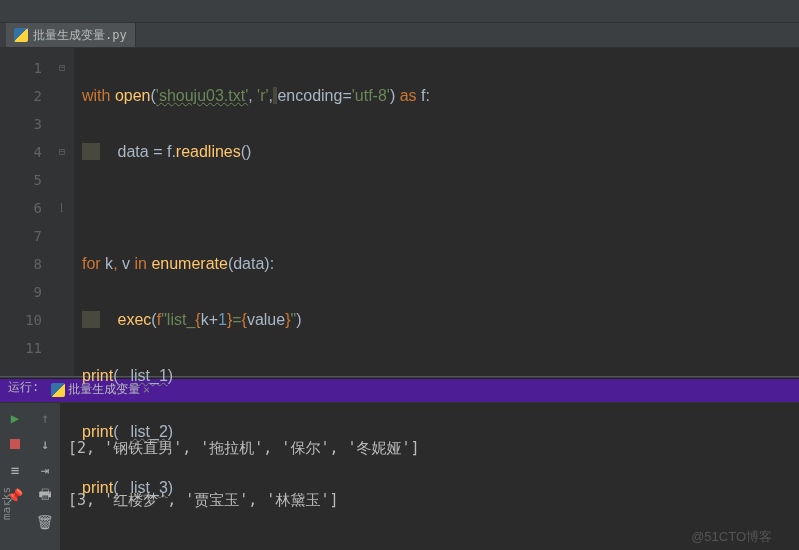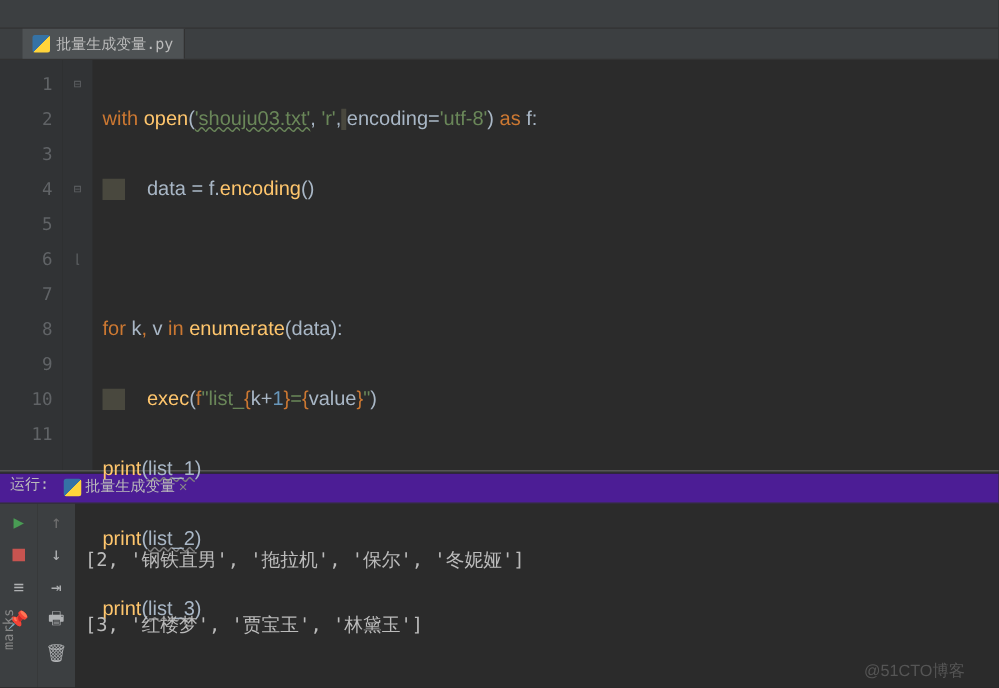--- a/index.html
+++ b/index.html
@@ -4,37 +4,37 @@
 <style>
 * { margin: 0; padding: 0; box-sizing: border-box; }
 body {
   width: 799px; height: 550px;
   background: #2b2b2b;
   font-family: 'Microsoft YaHei', 'Consolas', monospace;
   font-size: 14px; color: #a9b7c6;
   overflow: hidden; position: relative;
 }
 .top-bar { height: 23px; background: #3c3f41; border-bottom: 1px solid #323232; display: flex; align-items: center; }
-.tab-bar { height: 25px; background: #3c3f41; border-bottom: 1px solid #323232; display: flex; align-items: stretch; padding-left: 18px; }
+.tab-bar { height: 25px; background: #3c3f41; border-bottom: 1px solid #323232; display: flex; align-items: stretch; padding-left: 6px; }
 .tab {
   display: flex; align-items: center; padding: 0 8px; gap: 5px;
   background: #4e5254; border-right: 1px solid #323232;
   font-size: 12px; color: #bbbbbb; cursor: pointer;
 }
 .py-icon { width: 14px; height: 14px; background: linear-gradient(135deg, #3572A5 50%, #FFD43B 50%); border-radius: 2px; }
 .editor { display: flex; height: 328px; background: #2b2b2b; }
 .gutter { width: 50px; background: #313335; text-align: right; padding: 6px 8px 0 0; color: #606366; font-family: Consolas, monospace; font-size: 14px; line-height: 28px; user-select: none; }
 .fold-col { width: 24px; background: #313335; padding-top: 6px; color: #606366; font-size: 10px; line-height: 28px; text-align: center; }
 .fold-mark { display: block; height: 28px; }
 .code { flex: 1; padding: 6px 0 0 8px; font-family: Liberation Sans, sans-serif; font-size: 16px; line-height: 28px; white-space: pre; }
 .kw { color: #cc7832; }
 .fn { color: #ffc66d; }
 .str { color: #6a8759; }
 .sel { background: #49483e; }
-.wavy { text-decoration: underline wavy #808080; text-decoration-thickness: 1px; }
+.wavy { text-decoration: underline wavy #808080; text-decoration-thickness: 1px; margin-left: 12px; }
 .wavy-g { text-decoration: underline wavy #6a8759; text-decoration-thickness: 1px; }
 .separator { height: 3px; background: #3c3f41; border-top: 1px solid #555; border-bottom: 1px solid #222; cursor: ns-resize; }
 .run-bar { height: 24px; background: #4c1d95; display: flex; align-items: flex-start; font-size: 12px; color: #bbbbbb; padding-left: 8px; gap: 6px; border-bottom: 1px solid #323232; }
 .run-tab { display: flex; align-items: center; gap: 3px; padding: 2px 6px; }
 .run-close { color: #888; font-size: 11px; cursor: pointer; }
 .run-panel { display: flex; background: #2b2b2b; height: 147px; }
 .run-toolbar { width: 30px; background: #3c3f41; display: flex; flex-direction: column; align-items: center; padding-top: 6px; gap: 8px; }
 .tool-btn { width: 18px; height: 18px; display: flex; align-items: center; justify-content: center; cursor: pointer; color: #afb1b3; }
 .tool-col2 { width: 30px; background: #3c3f41; display: flex; flex-direction: column; align-items: center; padding-top: 6px; gap: 8px; }
 .output { flex: 1; padding: 6px 0 0 8px; font-family: Consolas, 'Microsoft YaHei', monospace; font-size: 15px; line-height: 26px; white-space: pre; color: #bbbbbb; }
@@ -72,21 +72,21 @@
   <div class="fold-col">
     <span class="fold-mark">⊟</span>
     <span class="fold-mark"></span>
       <span class="fold-mark"></span>
     <span class="fold-mark">⊟</span>
     <span class="fold-mark"></span>
     <span class="fold-mark">⌊</span>
   </div>
   <div class="code">
 <div><span class="kw">with</span> <span class="fn">open</span>(<span class="str wavy-g">'shouju03.txt'</span><span>, </span><span class="str">'r'</span><span>,</span><span class="sel"> </span><span>encoding=</span><span class="str">'utf-8'</span><span>) </span><span class="kw">as</span><span> f:</span></div>
-<div><span class="sel">    </span><span>    data = f.</span><span class="fn">encoding</span><span>()</span></div>
+<div><span class="sel">    </span><span>    data = f.</span><span class="fn">readlines</span><span>()</span></div>
 <div> </div>
 <div><span class="kw">for</span><span> k</span><span class="kw">,</span><span> v </span><span class="kw">in</span><span> </span><span class="fn">enumerate</span><span>(data):</span></div>
 <div><span class="sel">    </span><span>    </span><span class="fn">exec</span><span>(</span><span class="kw">f</span><span class="str">"list_</span><span class="kw">{</span><span>k+</span><span style="color:#6897bb">1</span><span class="kw">}</span><span class="str">=</span><span class="kw">{</span><span>value</span><span class="kw">}</span><span class="str">"</span><span>)</span></div>
 <div><span class="fn">print</span><span>(</span><span class="wavy">list_1</span><span>)</span></div>
 <div><span class="fn">print</span><span>(</span><span class="wavy">list_2</span><span>)</span></div>
 <div><span class="fn">print</span><span>(</span><span class="wavy">list_3</span><span>)</span></div>
 
 
   </div>
 </div>

